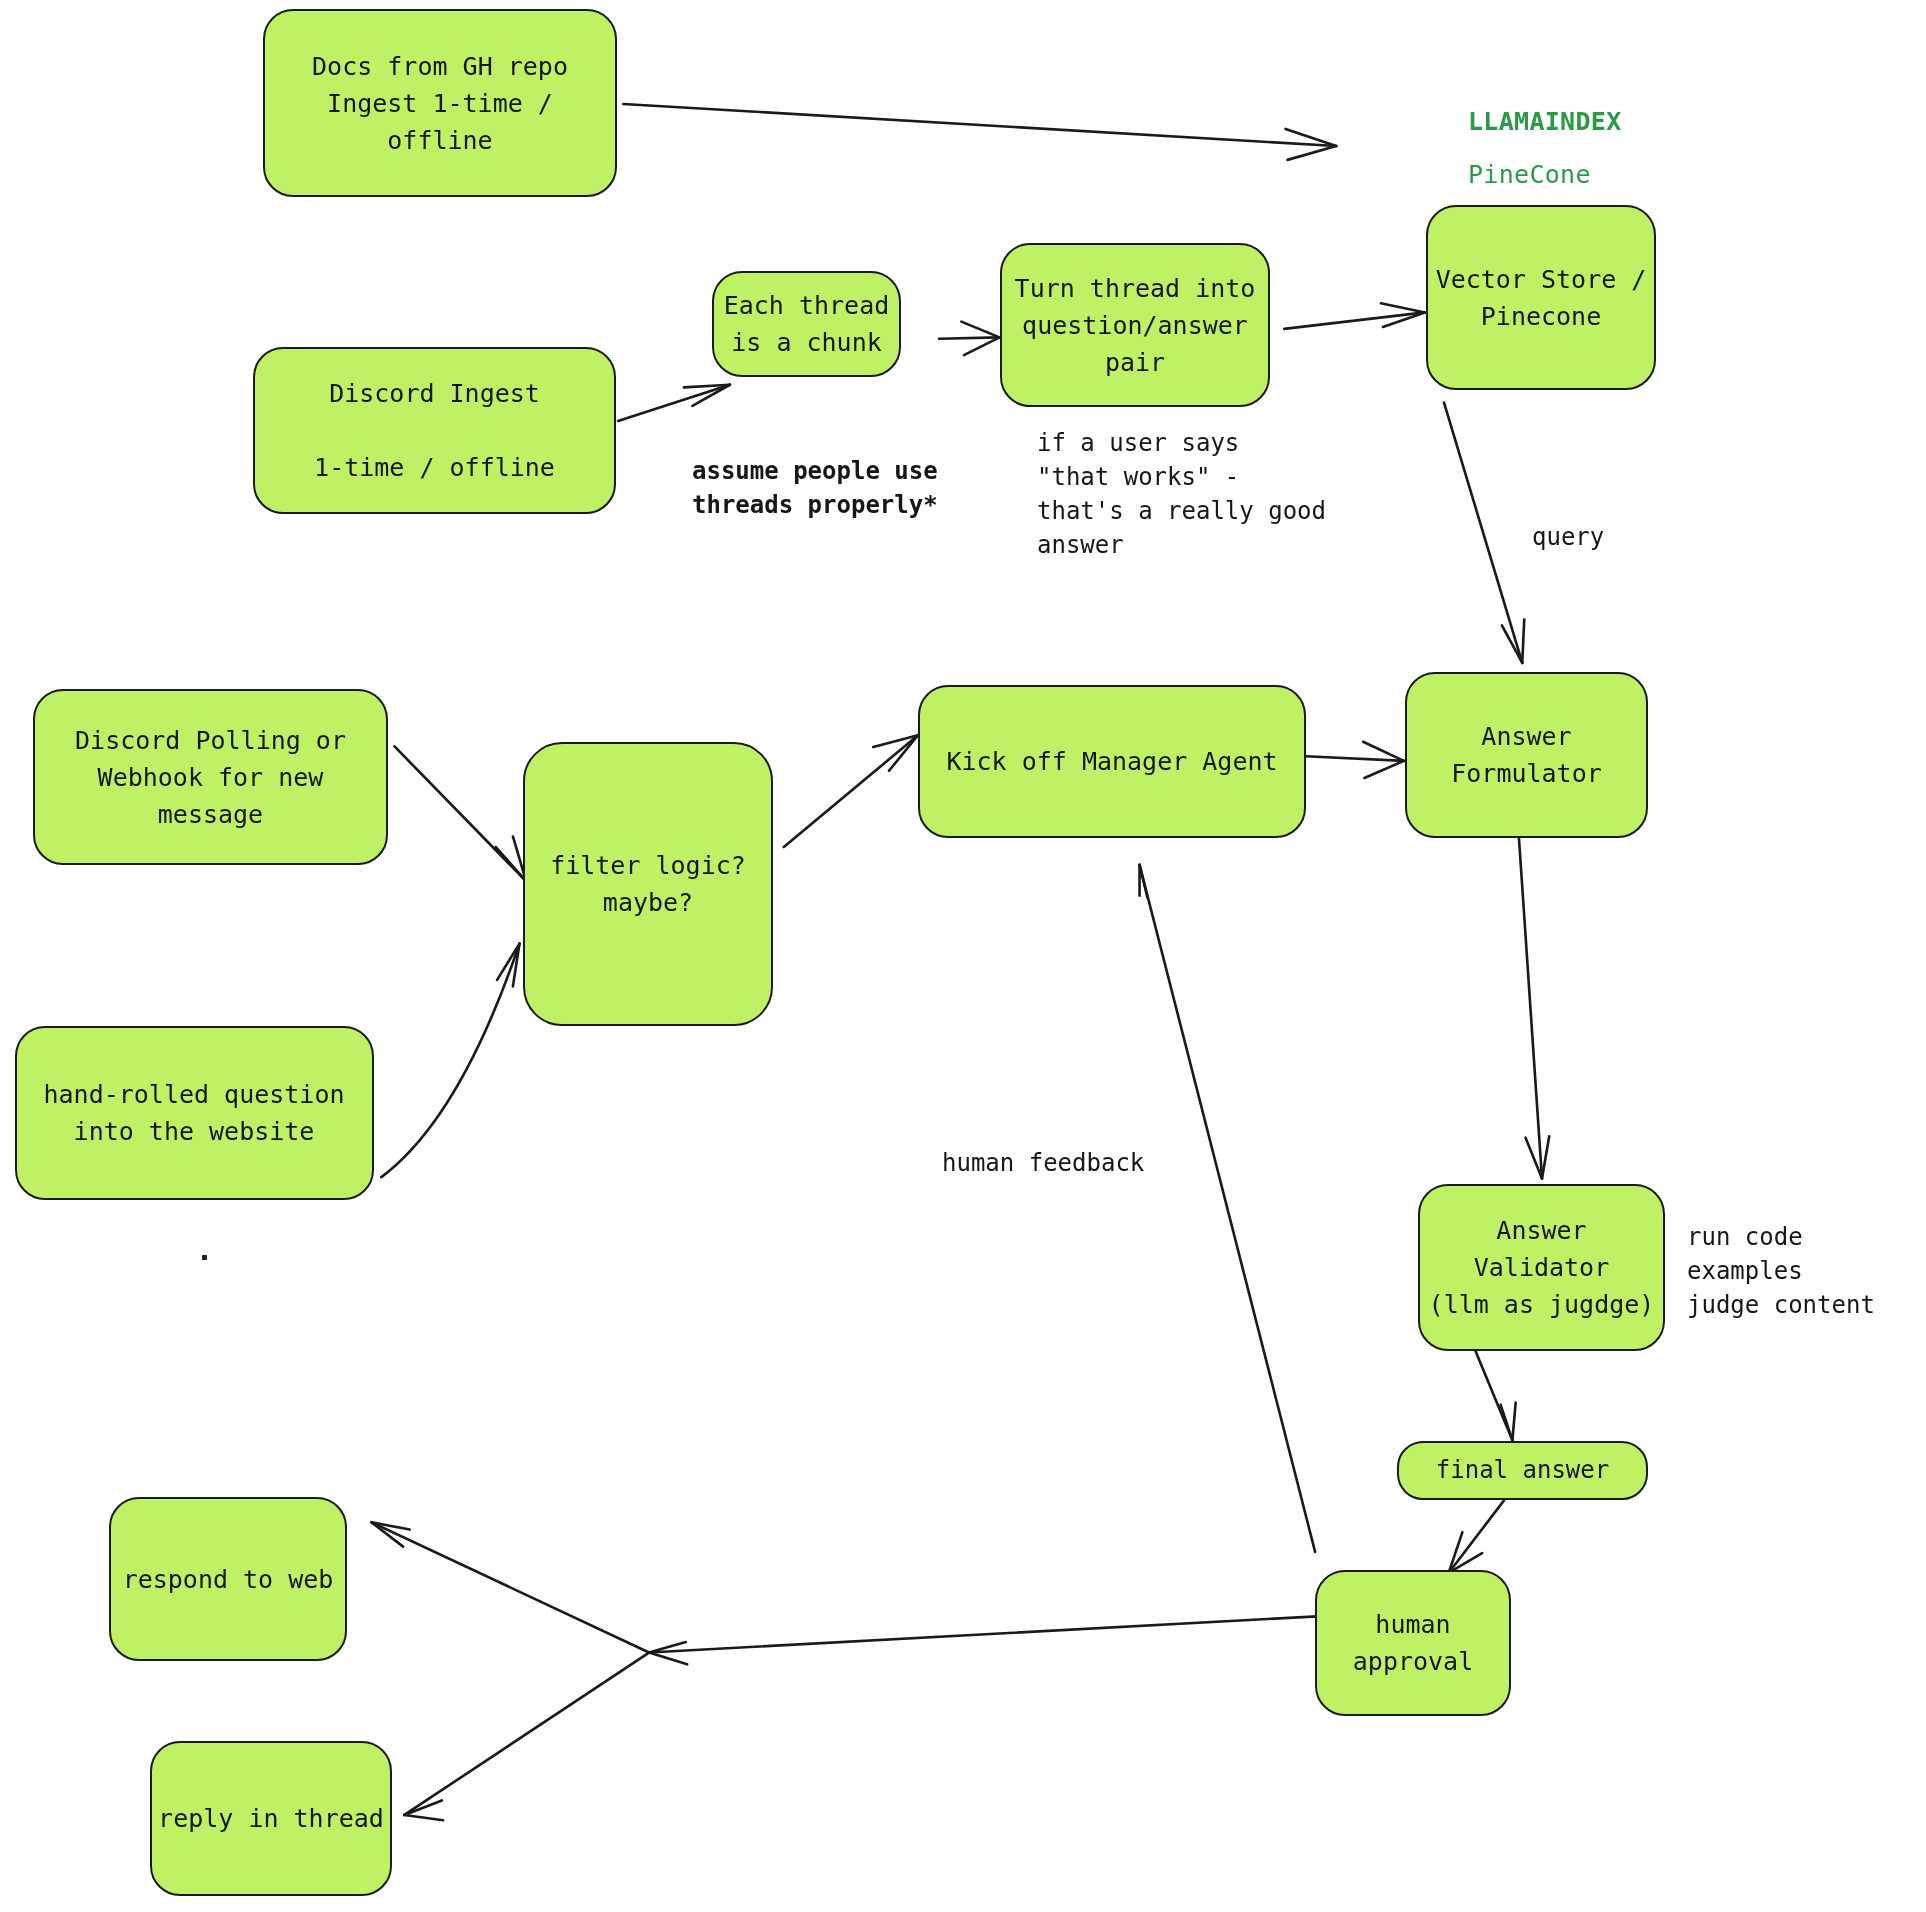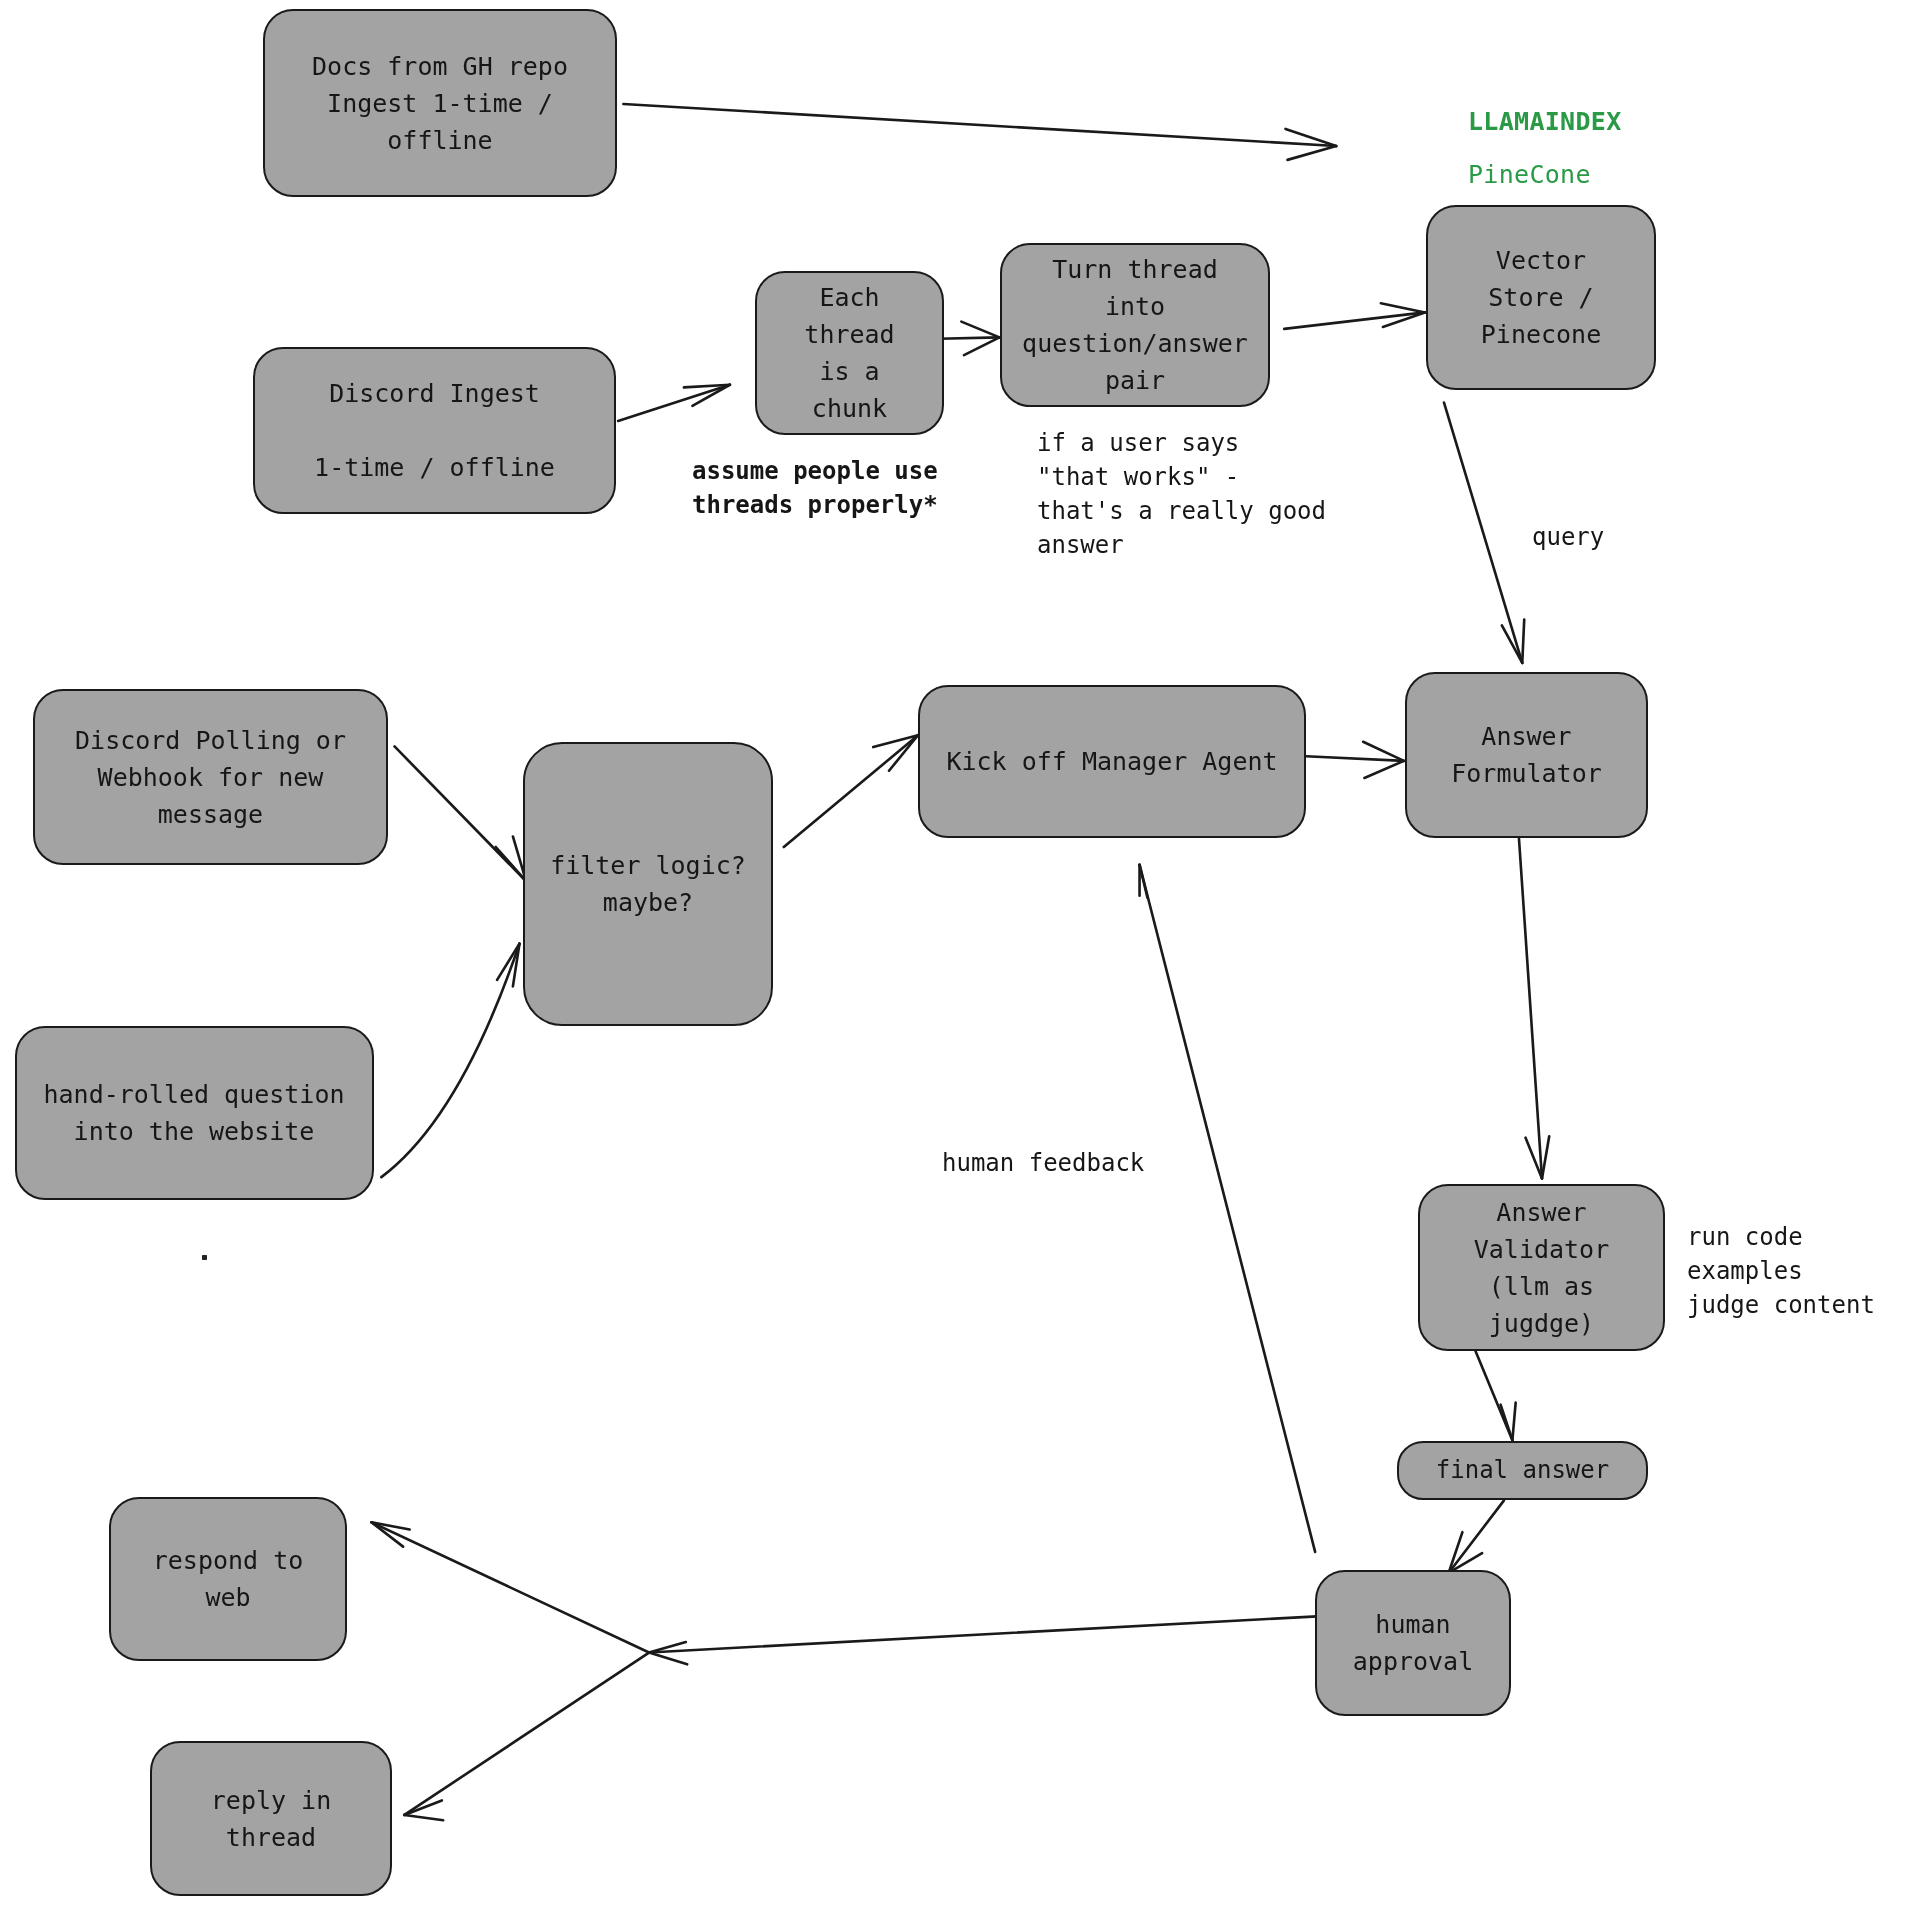--- a/index.html
+++ b/index.html
@@ -4,31 +4,31 @@
 <style>
   html,body{margin:0;padding:0;background:#ffffff;}
   body{font-family:"DejaVu Sans Mono", monospace;}
   #stage{position:relative;width:1926px;height:1913px;background:#ffffff;overflow:hidden;}
   svg#wires{position:absolute;left:0;top:0;width:1926px;height:1913px;pointer-events:none;}
   .node{
     position:absolute;
     box-sizing:border-box;
     border:2px solid #1a1a1a;
     border-radius:30px;
-    background:#a3a3a3;
+    background:#bef264;
     display:flex;
     align-items:center;
     justify-content:center;
     text-align:center;
     color:#161616;
     font-family:"DejaVu Sans Mono", monospace;
     font-size:25px;
     line-height:1.48;
     white-space:pre-line;
-    padding:4px 23px;
+    padding:4px 5px;
   }
   .node.small{border-radius:26px;font-size:24px;}
   .note{
     position:absolute;
     color:#161616;
     font-family:"DejaVu Sans Mono", monospace;
     font-size:24px;
     line-height:1.42;
     white-space:pre-line;
     text-align:left;
@@ -143,21 +143,21 @@
     </g>
   </svg>
 
   <div class="node" style="left:263px;top:9.2px;width:354px;height:188px;">Docs from GH repo
 Ingest 1-time / offline</div>
 
   <div class="node" style="left:253px;top:347px;width:363px;height:167px;">Discord Ingest
 
 1-time / offline</div>
 
-  <div class="node" style="left:755px;top:271px;width:189px;height:164px;">Each thread
+  <div class="node" style="left:712px;top:271px;width:189px;height:106px;">Each thread
 is a chunk</div>
 
   <div class="node" style="left:1000px;top:243px;width:270px;height:164px;">Turn thread into
 question/answer
 pair</div>
 
   <div class="node" style="left:1426px;top:205px;width:230px;height:185px;">Vector Store /
 Pinecone</div>
 
   <div class="node" style="left:33px;top:689px;width:355px;height:176px;">Discord Polling or

